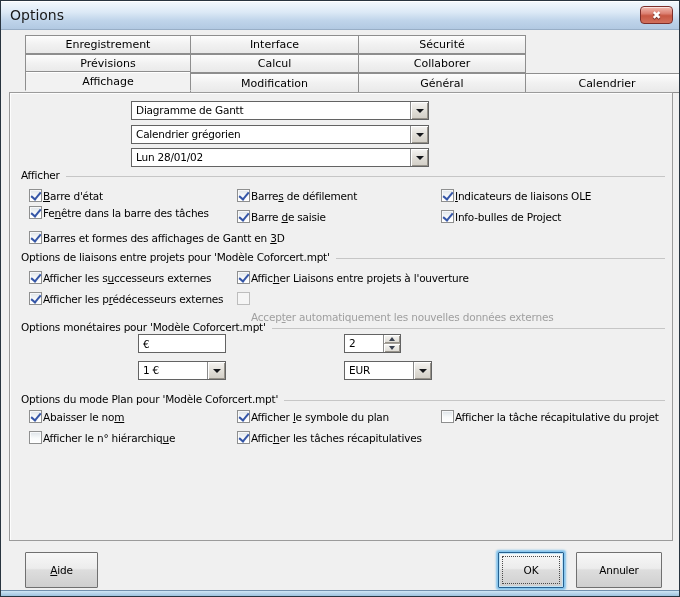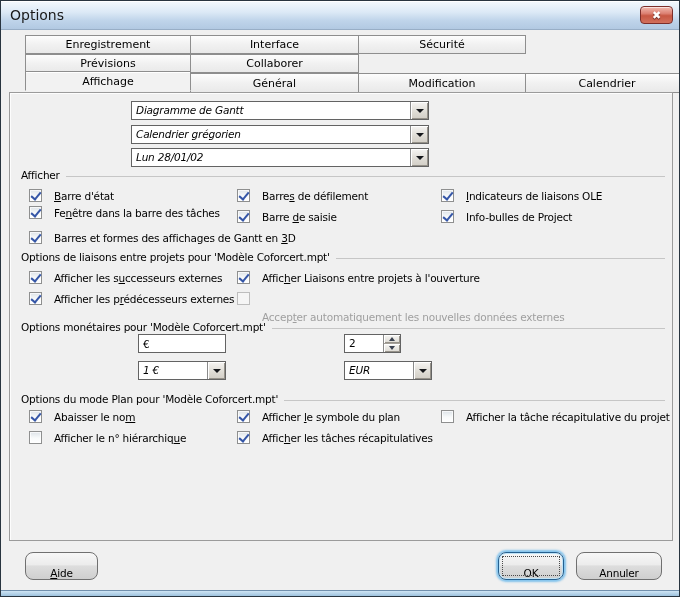--- a/index.html
+++ b/index.html
@@ -43,21 +43,21 @@
     position:absolute;left:8px;top:91px;width:664px;height:449px;box-sizing:border-box;
     background:#f0f0f0;border:1px solid #9b9b9b;box-shadow:inset 1px 1px 0 #fdfdfd;z-index:1;
   }
   .content{font-size:10.5px;letter-spacing:-0.2px;}
   .flabel{position:absolute;white-space:nowrap;}
   
   .combo{
     position:absolute;height:19px;box-sizing:border-box;background:#fff;
     border:1px solid #636363;display:flex;z-index:2;
   }
-  .combo .val{flex:1;padding:2px 0 0 4px;white-space:nowrap;overflow:hidden;font-style:italic;}
+  .combo .val{flex:1;padding:2px 0 0 4px;white-space:nowrap;overflow:hidden;}
   .cbtn{
     width:17px;flex:none;border-left:1px solid #8a8a8a;
     background:linear-gradient(#f6f5f3,#dedbd4 60%,#d2cec6);
     box-shadow:inset 1px 1px 0 #fff,inset -1px -1px 0 #96928a;
     display:flex;align-items:center;justify-content:center;
   }
   .tri-down{width:0;height:0;border-left:4px solid transparent;border-right:4px solid transparent;border-top:4px solid #14161a;}
   .tri-up-s{width:0;height:0;border-left:3px solid transparent;border-right:3px solid transparent;border-bottom:4px solid #3a4150;}
   .tri-down-s{width:0;height:0;border-left:3px solid transparent;border-right:3px solid transparent;border-top:4px solid #3a4150;}
   
@@ -74,37 +74,37 @@
   .sbtn{
     flex:1;background:linear-gradient(#f7f7f5,#dcd9d2);
     box-shadow:inset 1px 1px 0 #fff,inset -1px -1px 0 #96928a;
     display:flex;align-items:center;justify-content:center;
   }
   .sbtn + .sbtn{border-top:1px solid #a5a19a;}
   
   .gcap{position:absolute;right:14px;display:flex;align-items:center;gap:6px;white-space:nowrap;z-index:2;}
   .gline{flex:1;height:1px;background:#c6c6c6;margin-top:2px;}
   
-  .chk{position:absolute;display:flex;align-items:center;gap:12px;height:15px;white-space:nowrap;z-index:2;}
+  .chk{position:absolute;display:flex;align-items:center;gap:1px;height:15px;white-space:nowrap;z-index:2;}
   .chk .box{
     position:relative;width:13px;height:13px;box-sizing:border-box;flex:none;
     border:1px solid #8e8f8f;background:linear-gradient(180deg,#dde3e8,#f8fafb 55%,#fff);
     box-shadow:inset 0 0 0 1px rgba(255,255,255,.7);
   }
   .chk.on .box::after{
     content:'';position:absolute;left:3px;top:0px;width:4px;height:8px;
     border:solid #3556a7;border-width:0 2px 2px 0;transform:rotate(40deg);
   }
   .chk.disabled .box{border-color:#bdbdbd;background:#f5f5f5;box-shadow:none;}
   .chk.disabled .lbl{color:#9f9f9f;margin-top:36px;}
   
   .pbtn{
-    position:absolute;height:28px;box-sizing:border-box;border:1px solid #707070;border-radius:8px;
+    position:absolute;height:36px;box-sizing:border-box;border:1px solid #707070;border-radius:1px;
     background:linear-gradient(#f7f7f7,#ececec 45%,#dddddd 50%,#cfcfcf);
-    display:flex;align-items:flex-end;justify-content:center;font-size:10.5px;letter-spacing:-0.2px;
+    display:flex;align-items:center;justify-content:center;font-size:10.5px;letter-spacing:-0.2px;
   }
   .pbtn.okbtn{
     border-color:#26608f;
     box-shadow:0 0 2px 2px rgba(95,180,235,.75),inset 0 0 0 1px #bfe4f8;
   }
   .pbtn.okbtn::after{content:'';position:absolute;inset:3px;border:1px dotted #4a4a4a;pointer-events:none;}
   
   .frame-bottom{
     position:absolute;left:0;right:0;bottom:0;height:5px;
     background:linear-gradient(#cfe5f4,#9dc2de);border-top:1px solid #7190ad;
@@ -124,26 +124,27 @@
   </div>
 
   <div class="tabrow" style="top:34px">
     <div class="tab">Enregistrement</div>
     <div class="tab">Interface</div>
     <div class="tab">Sécurité</div>
     <div class="tab empty"></div>
   </div>
   <div class="tabrow" style="top:53px">
     <div class="tab">Prévisions</div>
+    <div class="tab">Calcul</div>
     <div class="tab">Collaborer</div>
   </div>
   <div class="tabrow row3" style="top:72px">
     <div class="tab active">Affichage</div>
+    <div class="tab">Modification</div>
     <div class="tab">Général</div>
-    <div class="tab">Modification</div>
     <div class="tab">Calendrier</div>
   </div>
 
   <div class="panel"></div>
 
   <div class="content">
 
     <span class="flabel" style="left:24px;top:104px">Afficha<u>g</u>e par défaut :</span>
     <div class="combo" style="left:130px;top:100px;width:298px">
       <span class="val">Diagramme de Gantt</span>

